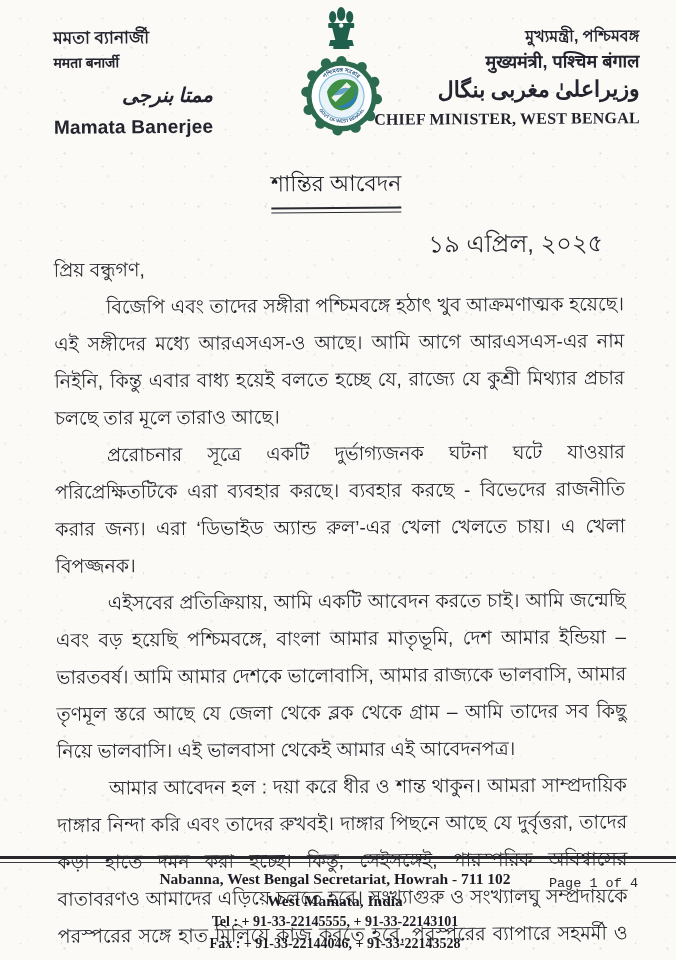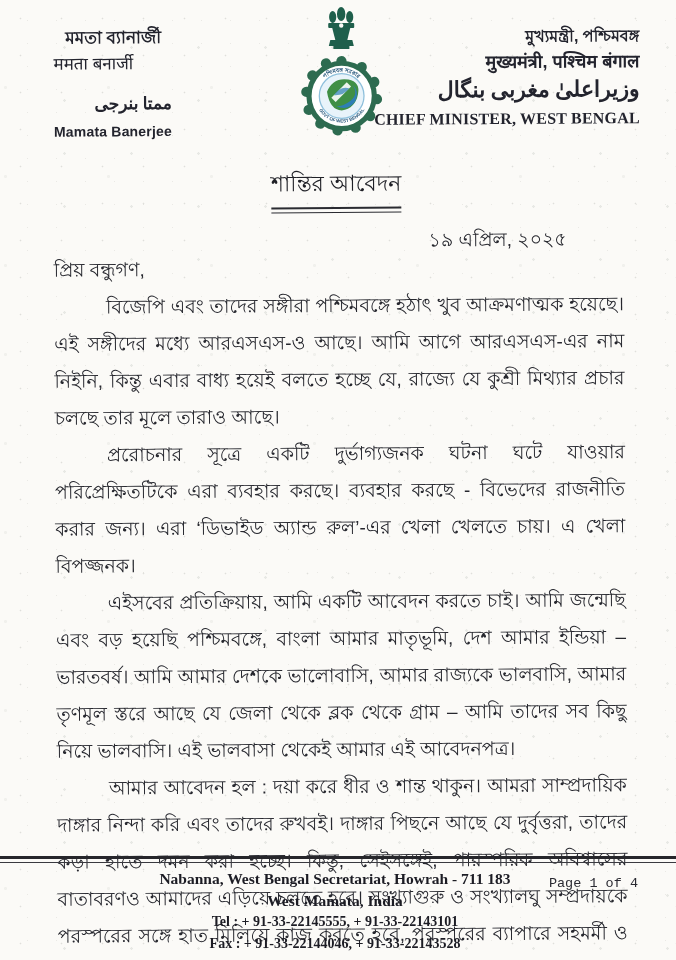--- a/index.html
+++ b/index.html
@@ -19,24 +19,24 @@
       radial-gradient(circle, rgba(95,100,95,0.12) 1px, transparent 1.5px),
       radial-gradient(circle, rgba(150,150,140,0.10) 1.2px, transparent 1.8px);
     background-size: 41px 37px, 29px 23px, 67px 53px, 103px 89px;
     background-position: 0 0, 13px 9px, 31px 21px, 57px 43px;
     color: #24252b;
   }
   .tilt { position:absolute; inset:0; transform: rotate(-0.35deg); transform-origin: 50% 50%; }
 
   
   .hdr-left { position: absolute; left: 56px; top: 28px; line-height: 1; }
-  .hdr-left .bn { font-size: 17px; font-weight: bold; color: #23242e; margin-left: 12px; }
-  .hdr-left .hi { font-size: 17px; font-weight: normal; margin-top: 9px; color: #23242e; }
-  .hdr-left .ur { font-size: 17px; font-weight: bold; margin-top: 23px; color: #23242e; font-family: "Liberation Serif", "DejaVu Serif", serif; }
-  .hdr-left .en { font-size: 14px; font-weight: bold; margin-top: 12px; color: #23242e; letter-spacing: 0.2px; }
+  .hdr-left .bn { font-size: 17px; font-weight: bold; color: #23242e; }
+  .hdr-left .hi { font-size: 14px; font-weight: bold; margin-top: 9px; color: #23242e; }
+  .hdr-left .ur { font-size: 20px; font-weight: bold; margin-top: 16px; color: #23242e; font-family: "Liberation Serif", "DejaVu Serif", serif; font-style: italic; }
+  .hdr-left .en { font-size: 19px; font-weight: bold; margin-top: 12px; color: #23242e; letter-spacing: 0.2px; }
 
   .hdr-right { position: absolute; right: 34px; top: 30px; text-align: right; line-height: 1; }
   .hdr-right .bn { font-size: 16px; font-weight: bold; color: #23242e; }
   .hdr-right .hi { font-size: 18px; font-weight: bold; margin-top: 8px; color: #23242e; }
   .hdr-right .ur { font-size: 22px; font-weight: bold; margin-top: 8px; color: #23242e; font-family: "Liberation Serif", "DejaVu Serif", serif; }
   .hdr-right .en { font-size: 16px; font-weight: bold; margin-top: 10px; color: #23242e;
                    font-family: "Liberation Serif", "DejaVu Serif", serif; letter-spacing: 0.2px; }
 
   .emblem-wrap { position: absolute; left: 300px; top: 6px; width: 88px; text-align: center; }
   .emblem-wrap svg { display: block; margin: 0 auto; }
@@ -48,21 +48,21 @@
     font-size: 22px; font-weight: normal; color: #1f2026;
     padding-bottom: 4px;
     border-bottom: 2px solid #2a2b31;
     position: relative;
   }
   .title::after {
     content: ""; position: absolute; left: 0; right: 0; bottom: -6px;
     height: 1.5px; background: #2a2b31;
   }
 
-  .date-line { position: absolute; top: 226px; left: 430px; font-size: 19px; color: #26272e; }
+  .date-line { position: absolute; top: 226px; left: 430px; font-size: 24px; color: #26272e; }
 
   .body-text {
     position: absolute; top: 250px; left: 55px; right: 51px;
     font-size: 19px; line-height: 37px; color: #26272e;
     text-align: justify;
   }
   .salutation { text-indent: 0; margin-bottom: 0; }
   .body-text p.para { text-indent: 52px; margin: 0; }
 
   
@@ -169,19 +169,19 @@
       <p class="para">এইসবের প্রতিক্রিয়ায়, আমি একটি আবেদন করতে চাই। আমি জন্মেছি এবং বড় হয়েছি পশ্চিমবঙ্গে, বাংলা আমার মাতৃভূমি, দেশ আমার ইন্ডিয়া – ভারতবর্ষ। আমি আমার দেশকে ভালোবাসি, আমার রাজ্যকে ভালবাসি, আমার তৃণমূল স্তরে আছে যে জেলা থেকে ব্লক থেকে গ্রাম – আমি তাদের সব কিছু নিয়ে ভালবাসি। এই ভালবাসা থেকেই আমার এই আবেদনপত্র।</p>
       <p class="para">আমার আবেদন হল : দয়া করে ধীর ও শান্ত থাকুন। আমরা সাম্প্রদায়িক দাঙ্গার নিন্দা করি এবং তাদের রুখবই। দাঙ্গার পিছনে আছে যে দুর্বৃত্তরা, তাদের কড়া হাতে দমন করা হচ্ছে। কিন্তু, সেইসঙ্গেই, পারস্পরিক অবিশ্বাসের বাতাবরণও আমাদের এড়িয়ে চলতে হবে। সংখ্যাগুরু ও সংখ্যালঘু সম্প্রদায়কে পরস্পরের সঙ্গে হাত মিলিয়ে কাজ করতে হবে, পরস্পরের ব্যাপারে সহমর্মী ও যত্নশীল হতে হবে।</p>
 
     </div>
 
   </div>
 
   <div class="footer-rule-thick"></div>
   <div class="footer-rule-thin"></div>
   <div class="footer">
-    <div class="f-bold">Nabanna, West Bengal Secretariat, Howrah - 711 183</div>
+    <div class="f-bold">Nabanna, West Bengal Secretariat, Howrah - 711 102</div>
     <div class="f-bold">West Mamata, India</div>
     <div class="f-reg">Tel : + 91-33-22145555, + 91-33-22143101</div>
     <div class="f-reg">Fax : + 91-33-22144046, + 91-33-22143528</div>
   </div>
   <div class="page-indicator">Page 1 of 4</div>
 </div>
 
 </body></html>

